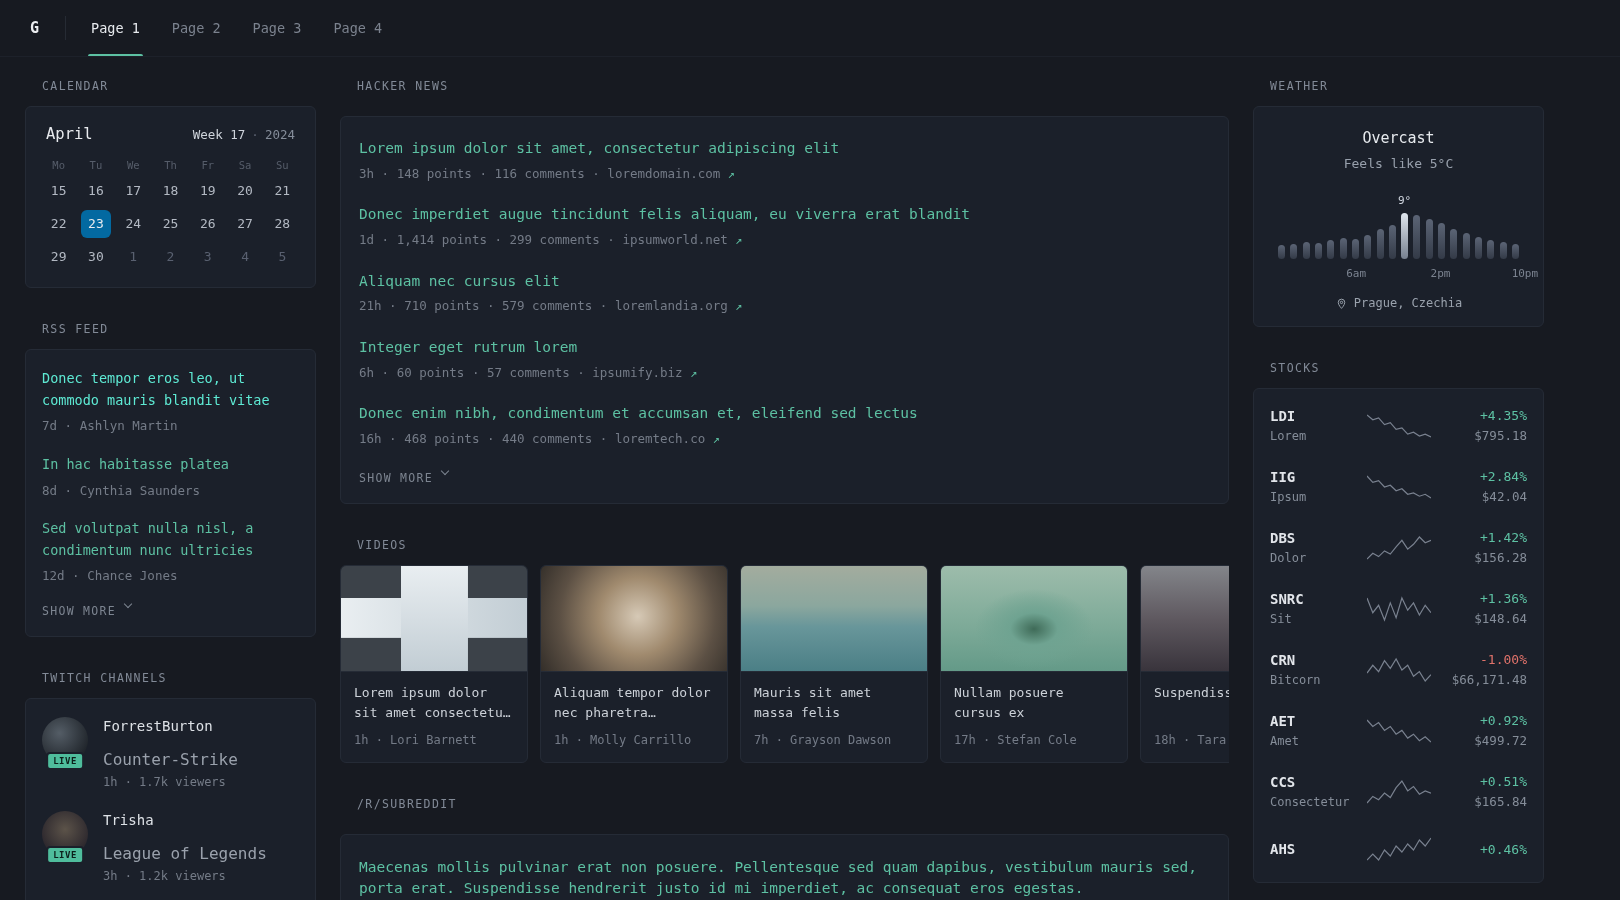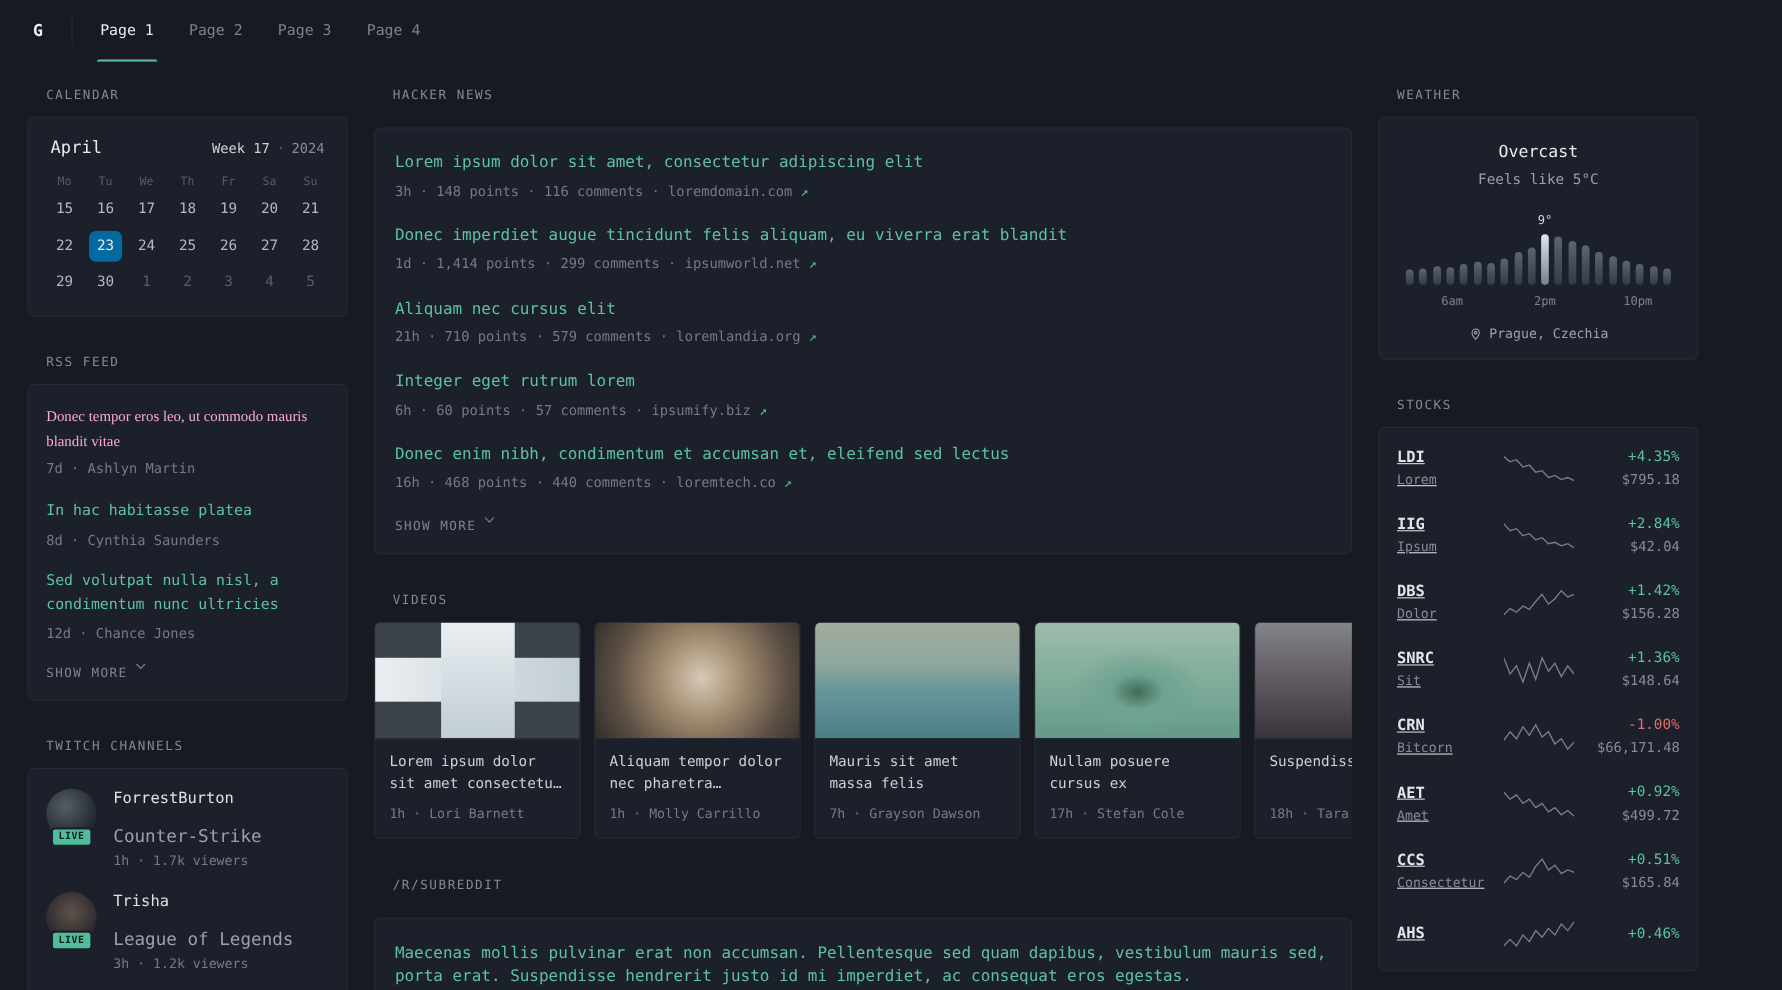--- a/index.html
+++ b/index.html
@@ -37,21 +37,21 @@
   .cal-day.selected{background:#0369a1;color:#e8ebef;}
 
   
   .feed-item{margin-bottom:18px;}
   .hn-item{margin-bottom:22px;}
   .hn-title{color:#5dc1a3;font-size:14.5px;line-height:1.35;cursor:pointer;}
   .item-meta{color:#747b87;font-size:12.5px;margin-top:6px;line-height:1.5;}
   .domain{color:#747b87;cursor:pointer;}
   .ext-arrow{color:#5dc1a3;font-size:12px;}
   .rss-title{color:#5dc1a3;font-size:13.5px;line-height:1.6;cursor:pointer;}
-  .rss-title.muted{color:#f9a8d4;font-family:Liberation Serif, serif;}
+  .rss-title.muted{color:#5eead4;}
   .show-more{display:flex;align-items:flex-start;color:#7d8591;font-size:11.5px;letter-spacing:1.3px;margin-top:14px;cursor:pointer;}
   .chev{width:6px;height:6px;border-right:1.5px solid currentColor;border-bottom:1.5px solid currentColor;transform:rotate(45deg);margin-left:9px;margin-top:-3px;}
 
   
   .tw-item{display:flex;gap:15px;margin-bottom:20px;align-items:flex-start;cursor:pointer;}
   .av-wrap{position:relative;width:46px;height:46px;flex:none;}
   .avatar{width:46px;height:46px;border-radius:50%;}
   .av-forrest{background:radial-gradient(circle at 38% 35%,#545d66,#20252b 75%);}
   .av-trisha{background:radial-gradient(circle at 50% 40%,#5c5349,#28242b 78%);}
   .av-kendall{background:radial-gradient(circle at 50% 34%,#d9c59f,#8a7353 80%);}
@@ -78,28 +78,28 @@
 
   
   .weather-card{padding:22px 16px 16px;text-align:center;}
   .w-cond{font-size:15px;color:#e7eaee;text-align:center;}
   .w-feels{font-size:13px;color:#98a0ac;margin-top:9px;}
   .w-chart{display:flex;align-items:flex-end;justify-content:space-between;height:64px;margin:24px 8px 0;position:relative;}
   .wbar{width:7px;border-radius:4px;background:linear-gradient(180deg,#5b6475,#333a47);}
   .wbar.hl{background:linear-gradient(180deg,#e0e6ee,#76808f);}
   .wbar-label{position:absolute;transform:translateX(-50%);font-size:11px;color:#d0d6df;}
   .w-ticks{position:relative;height:13px;margin:8px 8px 0;}
-  .wtick{position:absolute;transform:translateX(-50%);font-size:11px;color:#7b8390;top:0;}
+  .wtick{position:absolute;transform:translateX(-50%);font-size:11px;color:#7b8390;top:0;margin-left:36px;}
   .w-loc{display:flex;align-items:center;justify-content:center;gap:6px;margin-top:16px;color:#9aa2ad;font-size:12px;}
   .w-loc svg{display:block;}
 
   
   .stocks-card{padding:6px 16px;}
   .stock-row{display:flex;align-items:center;padding:13px 0;cursor:pointer;}
-  .stock-id{width:92px;flex:none;text-decoration:underline;}
+  .stock-id{width:92px;flex:none;}
   .stock-sym{font-size:14px;font-weight:bold;color:#e2e5ea;}
   .stock-name{font-size:12px;color:#858d99;margin-top:5px;}
   .stock-spark{flex:1;display:flex;justify-content:center;}
   .stock-vals{width:92px;flex:none;text-align:right;}
   .stock-change{font-size:13px;}
   .stock-change.pos{color:#5dc1a3;}
   .stock-change.neg{color:#e0726a;}
   .stock-price{font-size:12.5px;color:#858d99;margin-top:5px;}
 </style>
 </head>
@@ -296,21 +296,21 @@
               <div class="video-title">Suspendisse diam</div>
               <div class="item-meta">18h · Tara</div>
             </div>
           </div>
         </div>
     </div>
 
     <div class="widget">
       <h2 class="widget-title">/R/SUBREDDIT</h2>
       <div class="card pad-lg">
-        <div class="post-title">Maecenas mollis pulvinar erat non accumsan. Pellentesque sed quam dapibus, vestibulum mauris sed, porta erat. Suspendisse hendrerit justo id mi imperdiet, ac consequat eros egestas.</div>
+        <div class="post-title">Maecenas mollis pulvinar erat non posuere. Pellentesque sed quam dapibus, vestibulum mauris sed, porta erat. Suspendisse hendrerit justo id mi imperdiet, ac consequat eros egestas.</div>
         <div class="item-meta">19h · 9,932 points · 1,090 comments · <span class="domain">loremnet.xyz</span> <span class="ext-arrow">↗</span></div>
       </div>
     </div>
   </section>
 
   <section>
     <div class="widget">
       <h2 class="widget-title">WEATHER</h2>
       <div class="card weather-card">
         <div class="w-cond">Overcast</div>

